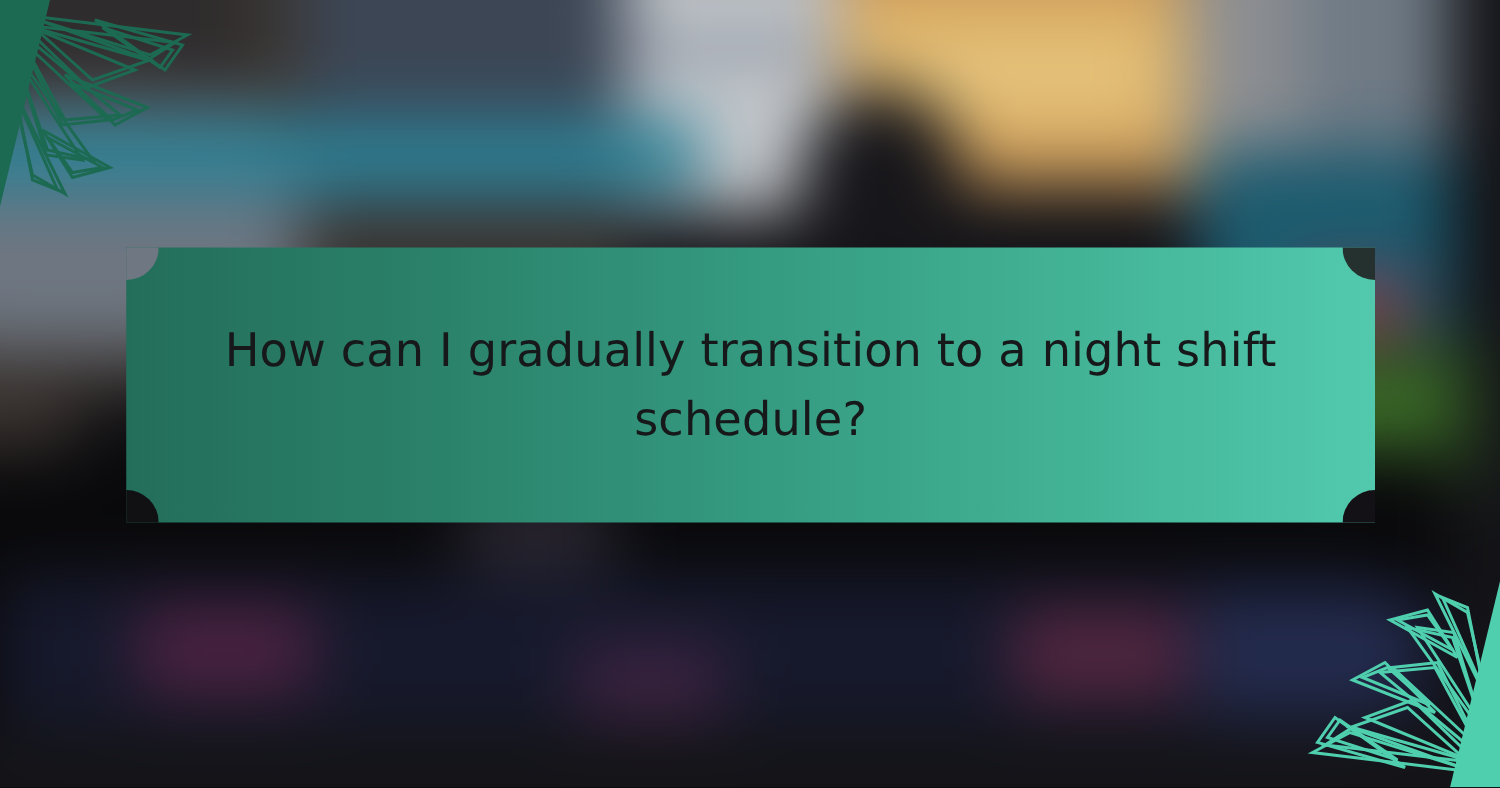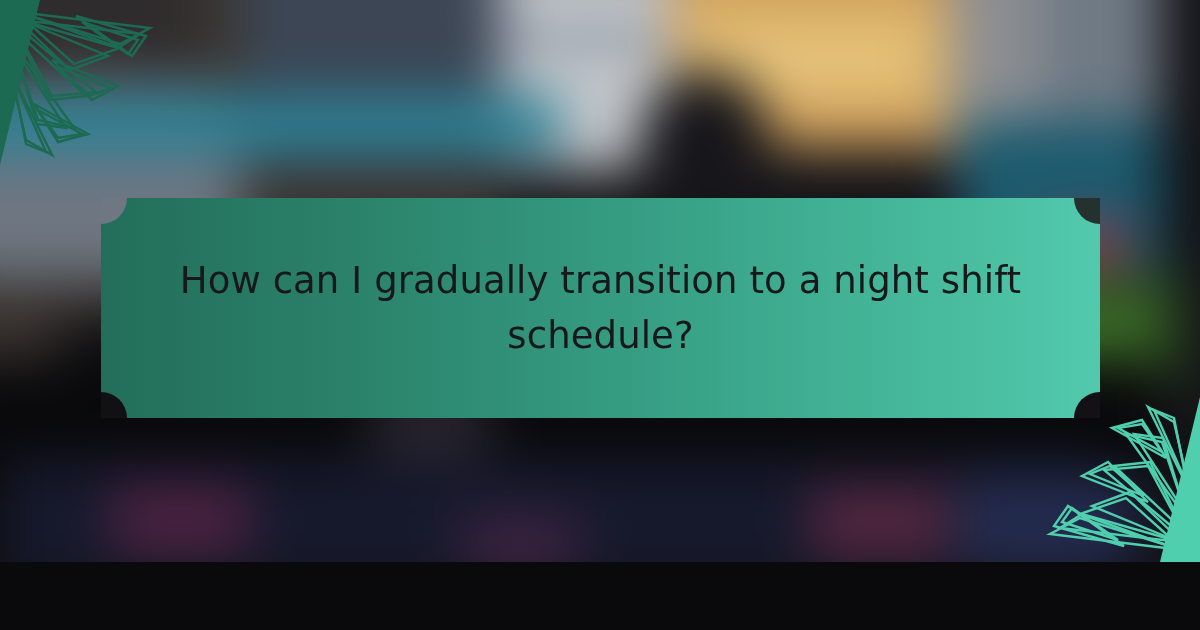--- a/index.html
+++ b/index.html
@@ -1,21 +1,21 @@
 <!DOCTYPE html>
 <html><head>
 <meta charset="utf-8">
 <style>
   html,body{margin:0;padding:0;}
   body{
     width:1200px;height:630px;overflow:hidden;
     font-family:"DejaVu Sans", sans-serif;
     background:#0a0a0c;
   }
-  .stage{position:relative;width:1200px;height:562px;overflow:hidden;background:#0b0c0e;}
+  .stage{position:relative;width:1200px;height:630px;overflow:hidden;background:#0b0c0e;}
 
   
   .bg{position:absolute;inset:-60px;overflow:hidden;filter:blur(26px) saturate(1.05);}
   .bg-base{position:absolute;inset:0;background:#141418;}
   .rect{position:absolute;}
 
   .b-wall      {left:40px;  top:0;    width:520px; height:300px; background:#3b3631;}
   .b-wallshade {left:0;     top:0;    width:260px; height:260px; background:#2f2c2d;}
   .b-darkleft  {left:0;     top:120px;width:200px; height:380px; background:#3a3330;}
   .b-grayleft  {left:0;     top:140px;width:300px; height:200px; background:#6e7680;border-radius:40px;}

